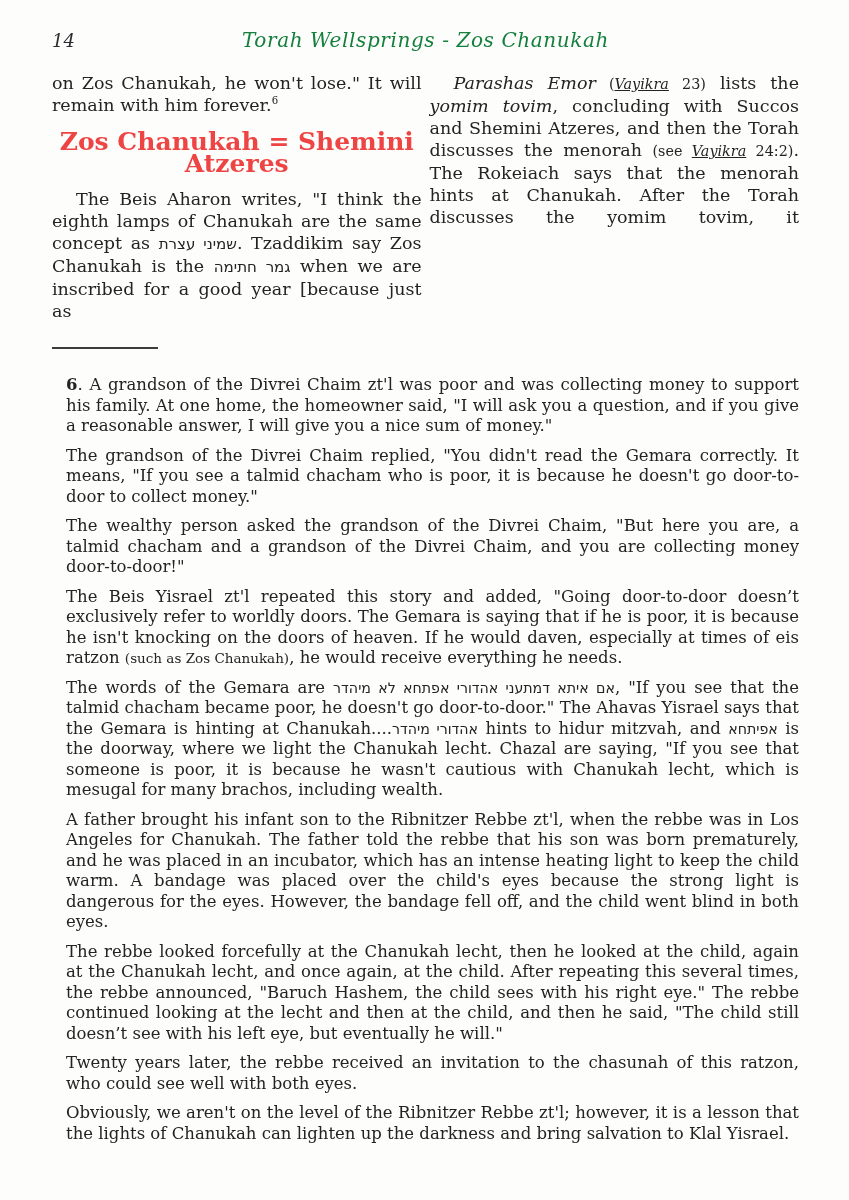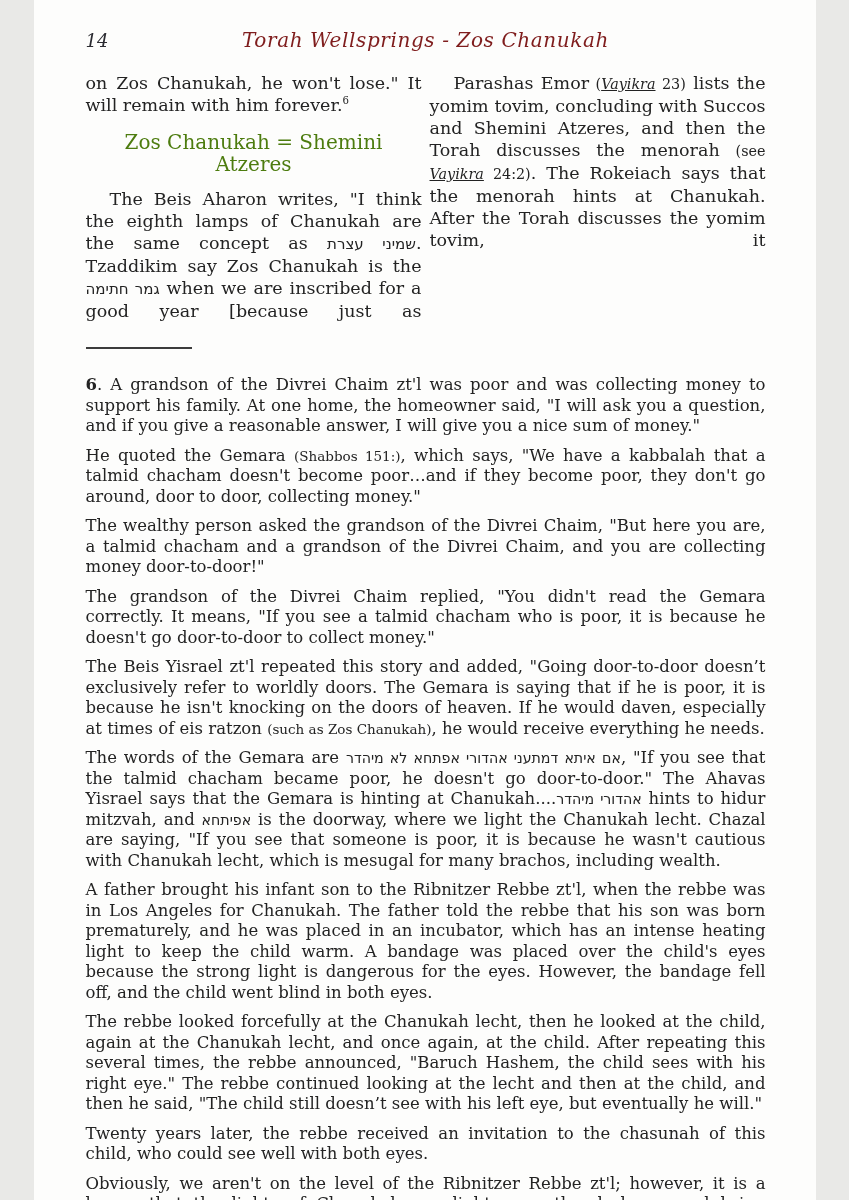--- a/index.html
+++ b/index.html
@@ -2,21 +2,21 @@
 <html><head>
 <meta charset="utf-8">
 <style>
   html, body {
     margin: 0;
     padding: 0;
     background: #e9e9e7;
   }
   .page {
     position: relative;
-    width: 782px;
+    width: 849px;
     height: 1200px;
     margin: 0 auto;
     box-sizing: border-box;
     background: #fdfdfc;
     color: #232323;
     font-family: "DejaVu Serif", "Liberation Serif", serif;
     padding: 24px 50px 0 52px;
     overflow: hidden;
   }
   
@@ -32,65 +32,65 @@
     font-style: italic;
     font-size: 18px;
     color: #2b2b31;
   }
   .page-title {
     display: block;
     text-align: center;
     font-style: italic;
     font-size: 20px;
     letter-spacing: 0.6px;
-    color: #7f1d1d;
+    color: #15803d;
     padding-top: 4px;
   }
   
   .columns {
     display: flex;
     gap: 8px;
   }
   .col {
     flex: 1 1 0;
     font-size: 17.5px;
     line-height: 22px;
     text-align: justify;
   }
   .body-par { margin: 0; }
   .body-par + .body-par { margin-top: 12px; }
   .indent { text-indent: 24px; }
   .justify-last { text-align-last: justify; }
   .section-heading {
     text-align: center;
     text-align-last: center;
-    font-weight: normal;
-    font-size: 20px;
+    font-weight: bold;
+    font-size: 25px;
     margin: 15px 0 13px 0;
-    color: #4d7c0f;
+    color: #ef4444;
     font-family: "DejaVu Serif", "Liberation Serif", serif;
   }
   
   .footnote-rule {
     width: 106px;
     height: 0;
     border-top: 2px solid #3c3c3c;
     margin: 25px 0 0 0;
   }
   .footnotes {
     margin-top: 26px;
     font-size: 16.5px;
     line-height: 20.5px;
     text-align: justify;
   }
-  .fn-par { margin: 0 0 9px 0; }
+  .fn-par { margin: 0 0 9px 14px; }
   
   .seg-normal {}
   .seg-bold { font-weight: bold; }
-  .seg-italic { }
+  .seg-italic { font-style: italic; }
   .seg-small { font-size: 0.82em; }
   .seg-small-italic { font-size: 0.82em; font-style: italic; text-decoration: underline; }
   .seg-hebrew {
     font-family: "DejaVu Sans", "Liberation Sans", sans-serif;
     font-size: 0.86em;
     unicode-bidi: isolate;
     direction: rtl;
   }
   .seg-sup {
     vertical-align: super;
@@ -116,25 +116,24 @@
     </div>
     <div class="col">
       <p class="body-par indent justify-last"><span class="seg-italic">Parashas Emor</span><span class="seg-small"> (</span><span class="seg-small-italic">Vayikra</span><span class="seg-small"> 23)</span><span class="seg-normal"> lists the </span><span class="seg-italic">yomim tovim</span><span class="seg-normal">, concluding with Succos and Shemini Atzeres, and then the Torah discusses the menorah </span><span class="seg-small">(see </span><span class="seg-small-italic">Vayikra</span><span class="seg-small"> 24:2)</span><span class="seg-normal">. The Rokeiach says that the menorah hints at Chanukah. After the Torah discusses the yomim tovim, it</span></p>
     </div>
   </main>
 
   <div class="footnote-rule"></div>
 
   <section class="footnotes">
     <p class="fn-par"><span class="seg-bold">6</span><span class="seg-normal">. A grandson of the Divrei Chaim zt'l was poor and was collecting money to support his family. At one home, the homeowner said, "I will ask you a question, and if you give a reasonable answer, I will give you a nice sum of money."</span></p>
-    <p class="fn-par"><span class="seg-normal">He quoted the Gemara </span><span class="seg-small">(Shabbos 151:)</span><span class="seg-normal">, which says, "We have a kabbalah that a talmid chacham doesn't become poor…and if they become poor, they don't go around, door to door, collecting money."</span></p>
+    <p class="fn-par"><span class="seg-normal">The grandson of the Divrei Chaim replied, "You didn't read the Gemara correctly. It means, "If you see a talmid chacham who is poor, it is because he doesn't go door-to-door to collect money."</span></p>
     <p class="fn-par"><span class="seg-normal">The wealthy person asked the grandson of the Divrei Chaim, "But here you are, a talmid chacham and a grandson of the Divrei Chaim, and you are collecting money door-to-door!"</span></p>
-    <p class="fn-par"><span class="seg-normal">The grandson of the Divrei Chaim replied, "You didn't read the Gemara correctly. It means, "If you see a talmid chacham who is poor, it is because he doesn't go door-to-door to collect money."</span></p>
     <p class="fn-par"><span class="seg-normal">The Beis Yisrael zt'l repeated this story and added, "Going door-to-door doesn’t exclusively refer to worldly doors. The Gemara is saying that if he is poor, it is because he isn't knocking on the doors of heaven. If he would daven, especially at times of eis ratzon </span><span class="seg-small">(such as Zos Chanukah)</span><span class="seg-normal">, he would receive everything he needs.</span></p>
     <p class="fn-par"><span class="seg-normal">The words of the Gemara are </span><span class="seg-hebrew">אם איתא דמתעני אהדורי אפתחא לא מיהדר</span><span class="seg-normal">, "If you see that the talmid chacham became poor, he doesn't go door-to-door." The Ahavas Yisrael says that the Gemara is hinting at Chanukah....</span><span class="seg-hebrew">אהדורי מיהדר</span><span class="seg-normal"> hints to hidur mitzvah, and </span><span class="seg-hebrew">אפיתחא</span><span class="seg-normal"> is the doorway, where we light the Chanukah lecht. Chazal are saying, "If you see that someone is poor, it is because he wasn't cautious with Chanukah lecht, which is mesugal for many brachos, including wealth.</span></p>
     <p class="fn-par"><span class="seg-normal">A father brought his infant son to the Ribnitzer Rebbe zt'l, when the rebbe was in Los Angeles for Chanukah. The father told the rebbe that his son was born prematurely, and he was placed in an incubator, which has an intense heating light to keep the child warm. A bandage was placed over the child's eyes because the strong light is dangerous for the eyes. However, the bandage fell off, and the child went blind in both eyes.</span></p>
     <p class="fn-par"><span class="seg-normal">The rebbe looked forcefully at the Chanukah lecht, then he looked at the child, again at the Chanukah lecht, and once again, at the child. After repeating this several times, the rebbe announced, "Baruch Hashem, the child sees with his right eye." The rebbe continued looking at the lecht and then at the child, and then he said, "The child still doesn’t see with his left eye, but eventually he will."</span></p>
-    <p class="fn-par"><span class="seg-normal">Twenty years later, the rebbe received an invitation to the chasunah of this child, who could see well with both eyes.</span></p>
+    <p class="fn-par"><span class="seg-normal">Twenty years later, the rebbe received an invitation to the chasunah of this ratzon, who could see well with both eyes.</span></p>
     <p class="fn-par"><span class="seg-normal">Obviously, we aren't on the level of the Ribnitzer Rebbe zt'l; however, it is a lesson that the lights of Chanukah can lighten up the darkness and bring salvation to Klal Yisrael.</span></p>
 
   </section>
 
 </div>
 
 </body></html>

